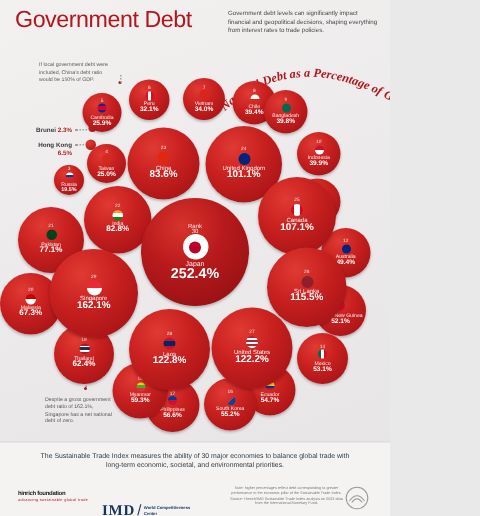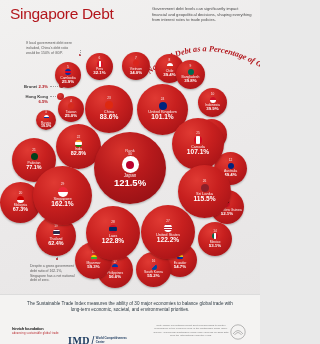--- a/index.html
+++ b/index.html
@@ -114,21 +114,21 @@
     font-size:2.5px; line-height:3.3px; color:#7a7a7a; text-align:center;
   }
   .logo-mark { position:absolute; right:2px; top:1px; }
 </style>
 </head>
 <body>
 
 <div class="page">
 
   <div class="header">
-    <div class="title">Singapore Debt</div>
+    <div class="title">Government Debt</div>
     <div class="intro">Government debt levels can significantly impact financial and geopolitical decisions, shaping everything from interest rates to trade policies.</div>
   </div>
 
   <svg class="arc-label" viewBox="0 0 116 44">
     <path id="arcpath" d="M 2,40 Q 48,-4 112,30" fill="none" stroke="none"></path>
     <text>
       <textPath href="#arcpath" startOffset="2%">National Debt as a Percentage of GDP</textPath>
     </text>
   </svg>
 
@@ -343,21 +343,21 @@
     <div class="val">162.1%</div>
   </div>
 
   <div class="bubble sz-xl" style="left:94px;top:132px;width:72px;height:72px;background:radial-gradient(circle at 38% 26%, #d8332c 0%, #b81a1c 40%, #8b0d12 100%);">
     <div class="rank">Rank</div>
     <div class="rank">30</div>
     <div class="flag" style="width:17px;height:17px;background:#fff;position:relative;">
       <span style="position:absolute;left:4.5px;top:4.5px;width:8px;height:8px;border-radius:50%;background:#bc002d;display:block;"></span>
     </div>
     <div class="cname">Japan</div>
-    <div class="val">121.5%</div>
+    <div class="val">252.4%</div>
   </div>
 
   <div class="footer">
     <div class="footer-text">The Sustainable Trade Index measures the ability of 30 major economies to balance global trade with long-term economic, societal, and environmental priorities.</div>
     <div class="logos">
       <div class="logo-hinrich">
         <div class="l1">hinrich foundation</div>
         <div class="l2">advancing sustainable global trade</div>
       </div>
       <div class="logo-imd">

